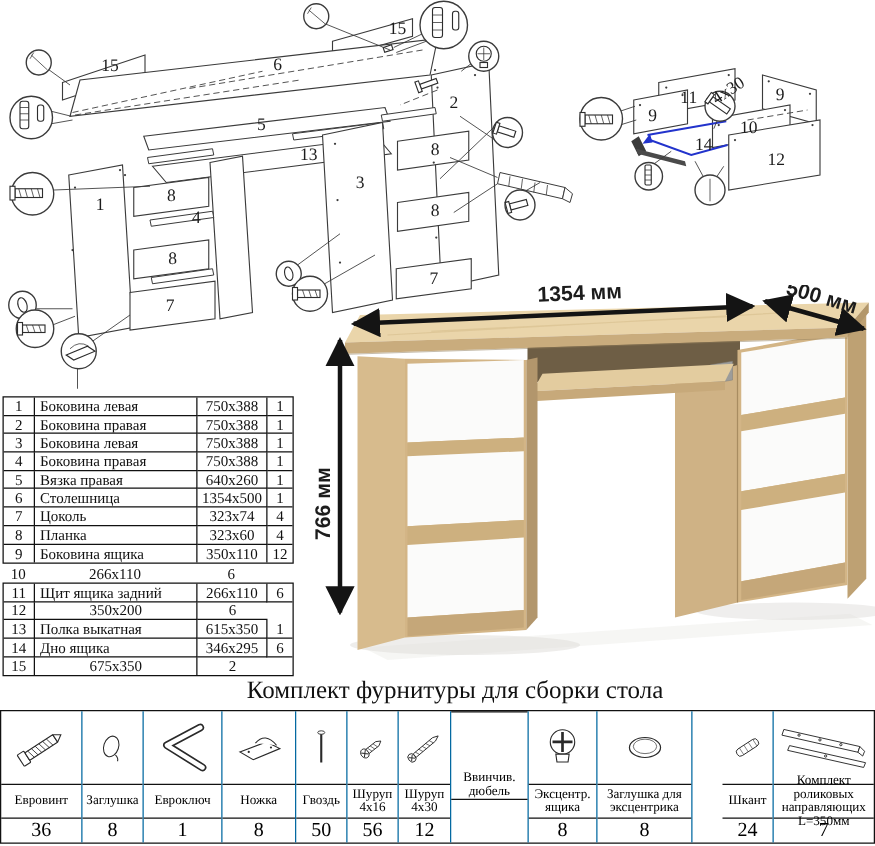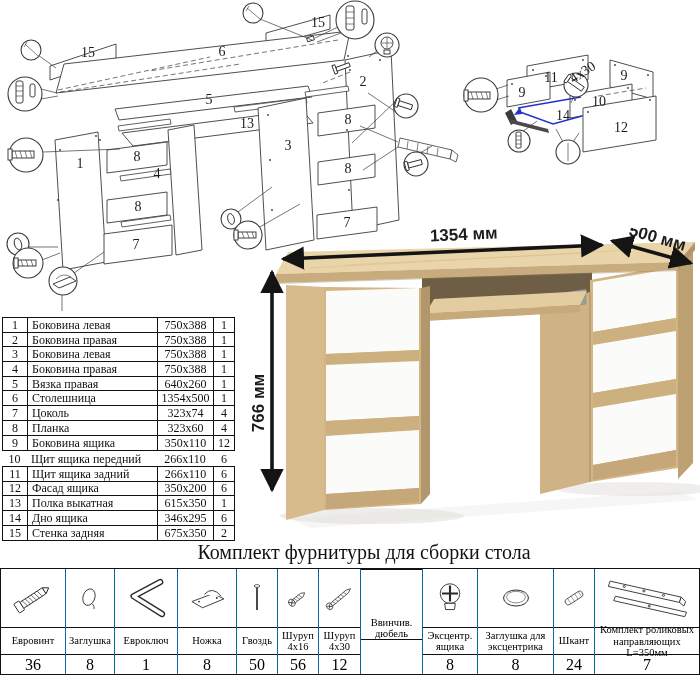--- a/index.html
+++ b/index.html
@@ -315,53 +315,50 @@
         <div class="pt-row">
           <span class="c-num">9</span>
           <span class="c-name">Боковина ящика</span>
           <span class="c-size">350x110</span>
           <span class="c-qty">12</span>
         </div>
       </div>
     <div class="pt-naked" id="pt-row-10">
         <div class="pt-row">
           <span class="c-num">10</span>
-          <span class="c-name">Щит ящика передний</span>
           <span class="c-size">266x110</span>
           <span class="c-qty">6</span>
         </div>
       </div>
     <div class="pt-box" id="pt-group-b">
         <div class="pt-row">
           <span class="c-num">11</span>
           <span class="c-name">Щит ящика задний</span>
           <span class="c-size">266x110</span>
           <span class="c-qty">6</span>
         </div>
         <div class="pt-row">
           <span class="c-num">12</span>
-          <span class="c-name">Фасад ящика</span>
           <span class="c-size">350x200</span>
           <span class="c-qty">6</span>
         </div>
         <div class="pt-row">
           <span class="c-num">13</span>
           <span class="c-name">Полка выкатная</span>
           <span class="c-size">615x350</span>
           <span class="c-qty">1</span>
         </div>
         <div class="pt-row">
           <span class="c-num">14</span>
           <span class="c-name">Дно ящика</span>
           <span class="c-size">346x295</span>
           <span class="c-qty">6</span>
         </div>
         <div class="pt-row">
           <span class="c-num">15</span>
-          <span class="c-name">Стенка задняя</span>
           <span class="c-size">675x350</span>
           <span class="c-qty">2</span>
         </div>
       </div>
   </div>
 
   <svg id="desk" width="450" height="322" viewBox="0 0 450 322">
     <defs>
       <marker id="ah" viewBox="0 0 10 10" refX="9" refY="5" markerWidth="6.5" markerHeight="6.5" orient="auto-start-reverse">
         <path d="M0,0 L10,5 L0,10 Z" fill="#141414"></path>
@@ -542,21 +539,21 @@
       <div class="hw-col" style="width: 75px;">
         <div class="hw-icon">
           <svg viewBox="0 0 54 54">
             <ellipse cx="27" cy="27" rx="14" ry="9" fill="#fff" stroke="#2a2a2a" stroke-width="1.1"></ellipse>
             <ellipse cx="27" cy="26" rx="10.5" ry="6.5" fill="none" stroke="#2a2a2a" stroke-width=".6"></ellipse>
           </svg>
         </div>
         <div class="hw-name">Заглушка для эксцентрика</div>
         <div class="hw-qty">8</div>
       </div>
-      <div class="hw-col" style="width: 40px;">
+      <div class="hw-col" style="width: 40px; margin-left: 24px;">
         <div class="hw-icon">
           <svg viewBox="0 0 54 54">
             <g transform="rotate(-33 27 27)" stroke="#2a2a2a" fill="#fff">
               <rect x="13" y="22.5" width="28" height="9" rx="4"></rect>
               <path d="M19,22.5 v9 M25,22.5 v9 M31,22.5 v9 M37,22.5 v9" stroke-width=".6" fill="none"></path>
             </g>
           </svg>
         </div>
         <div class="hw-name">Шкант</div>
         <div class="hw-qty">24</div>

